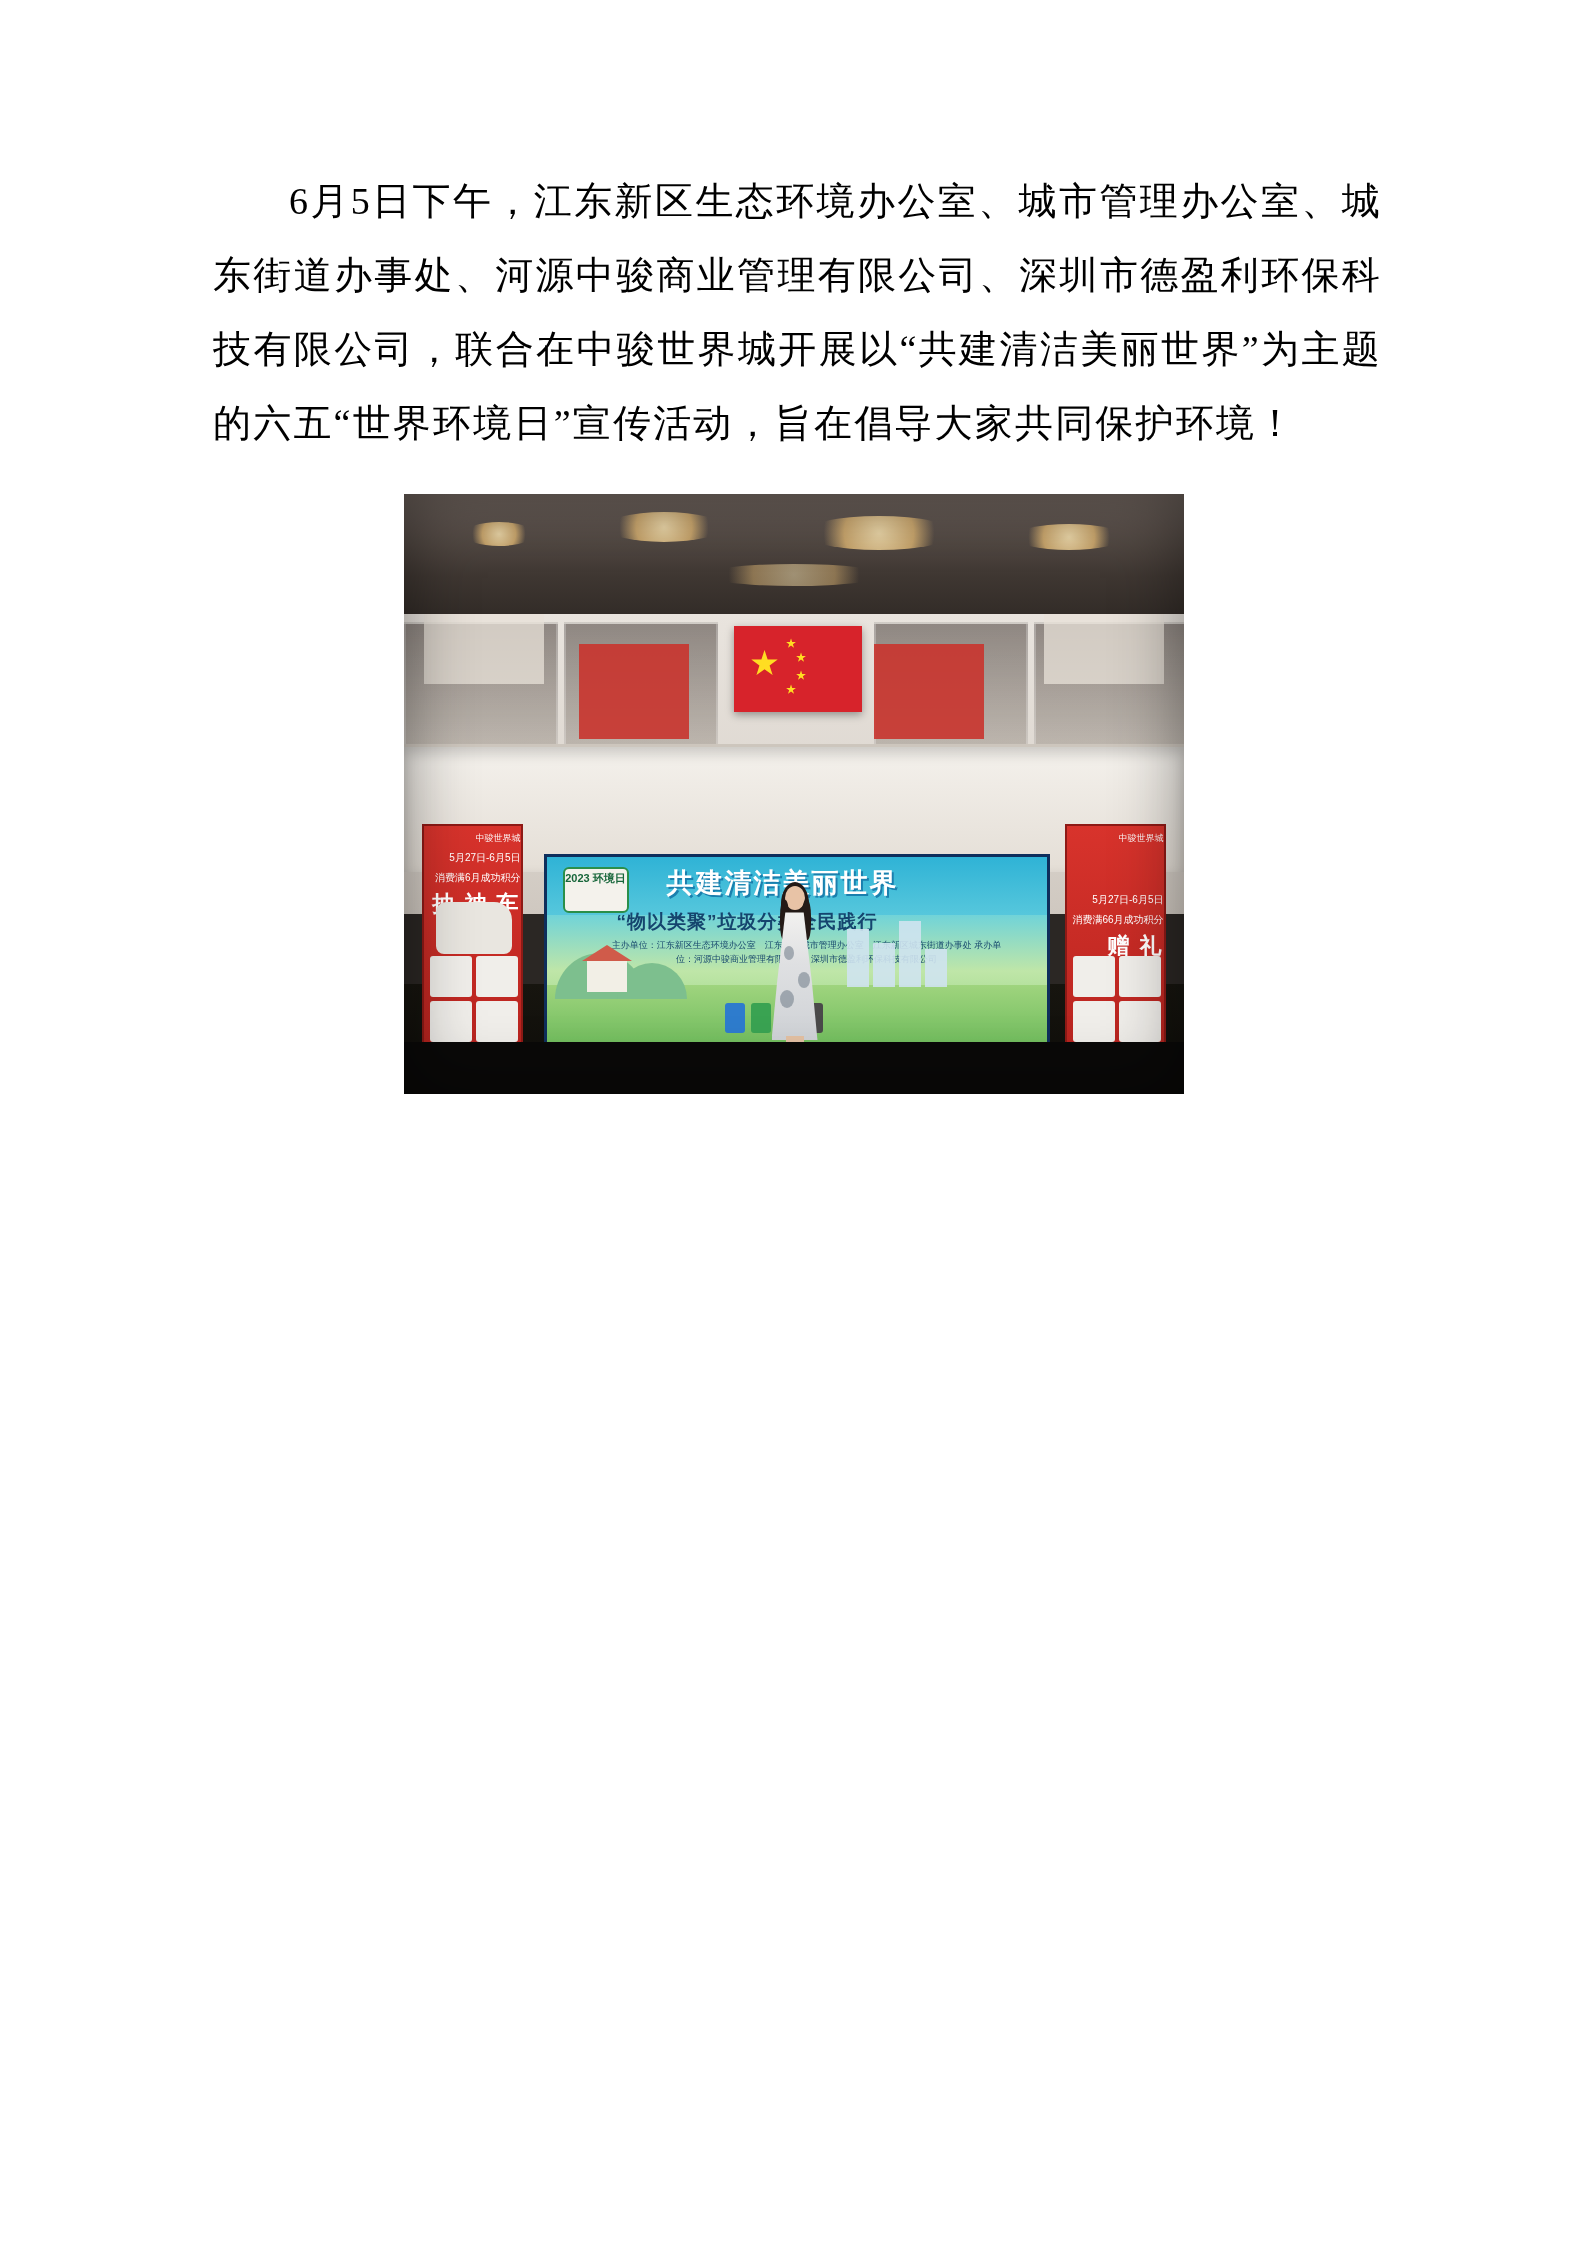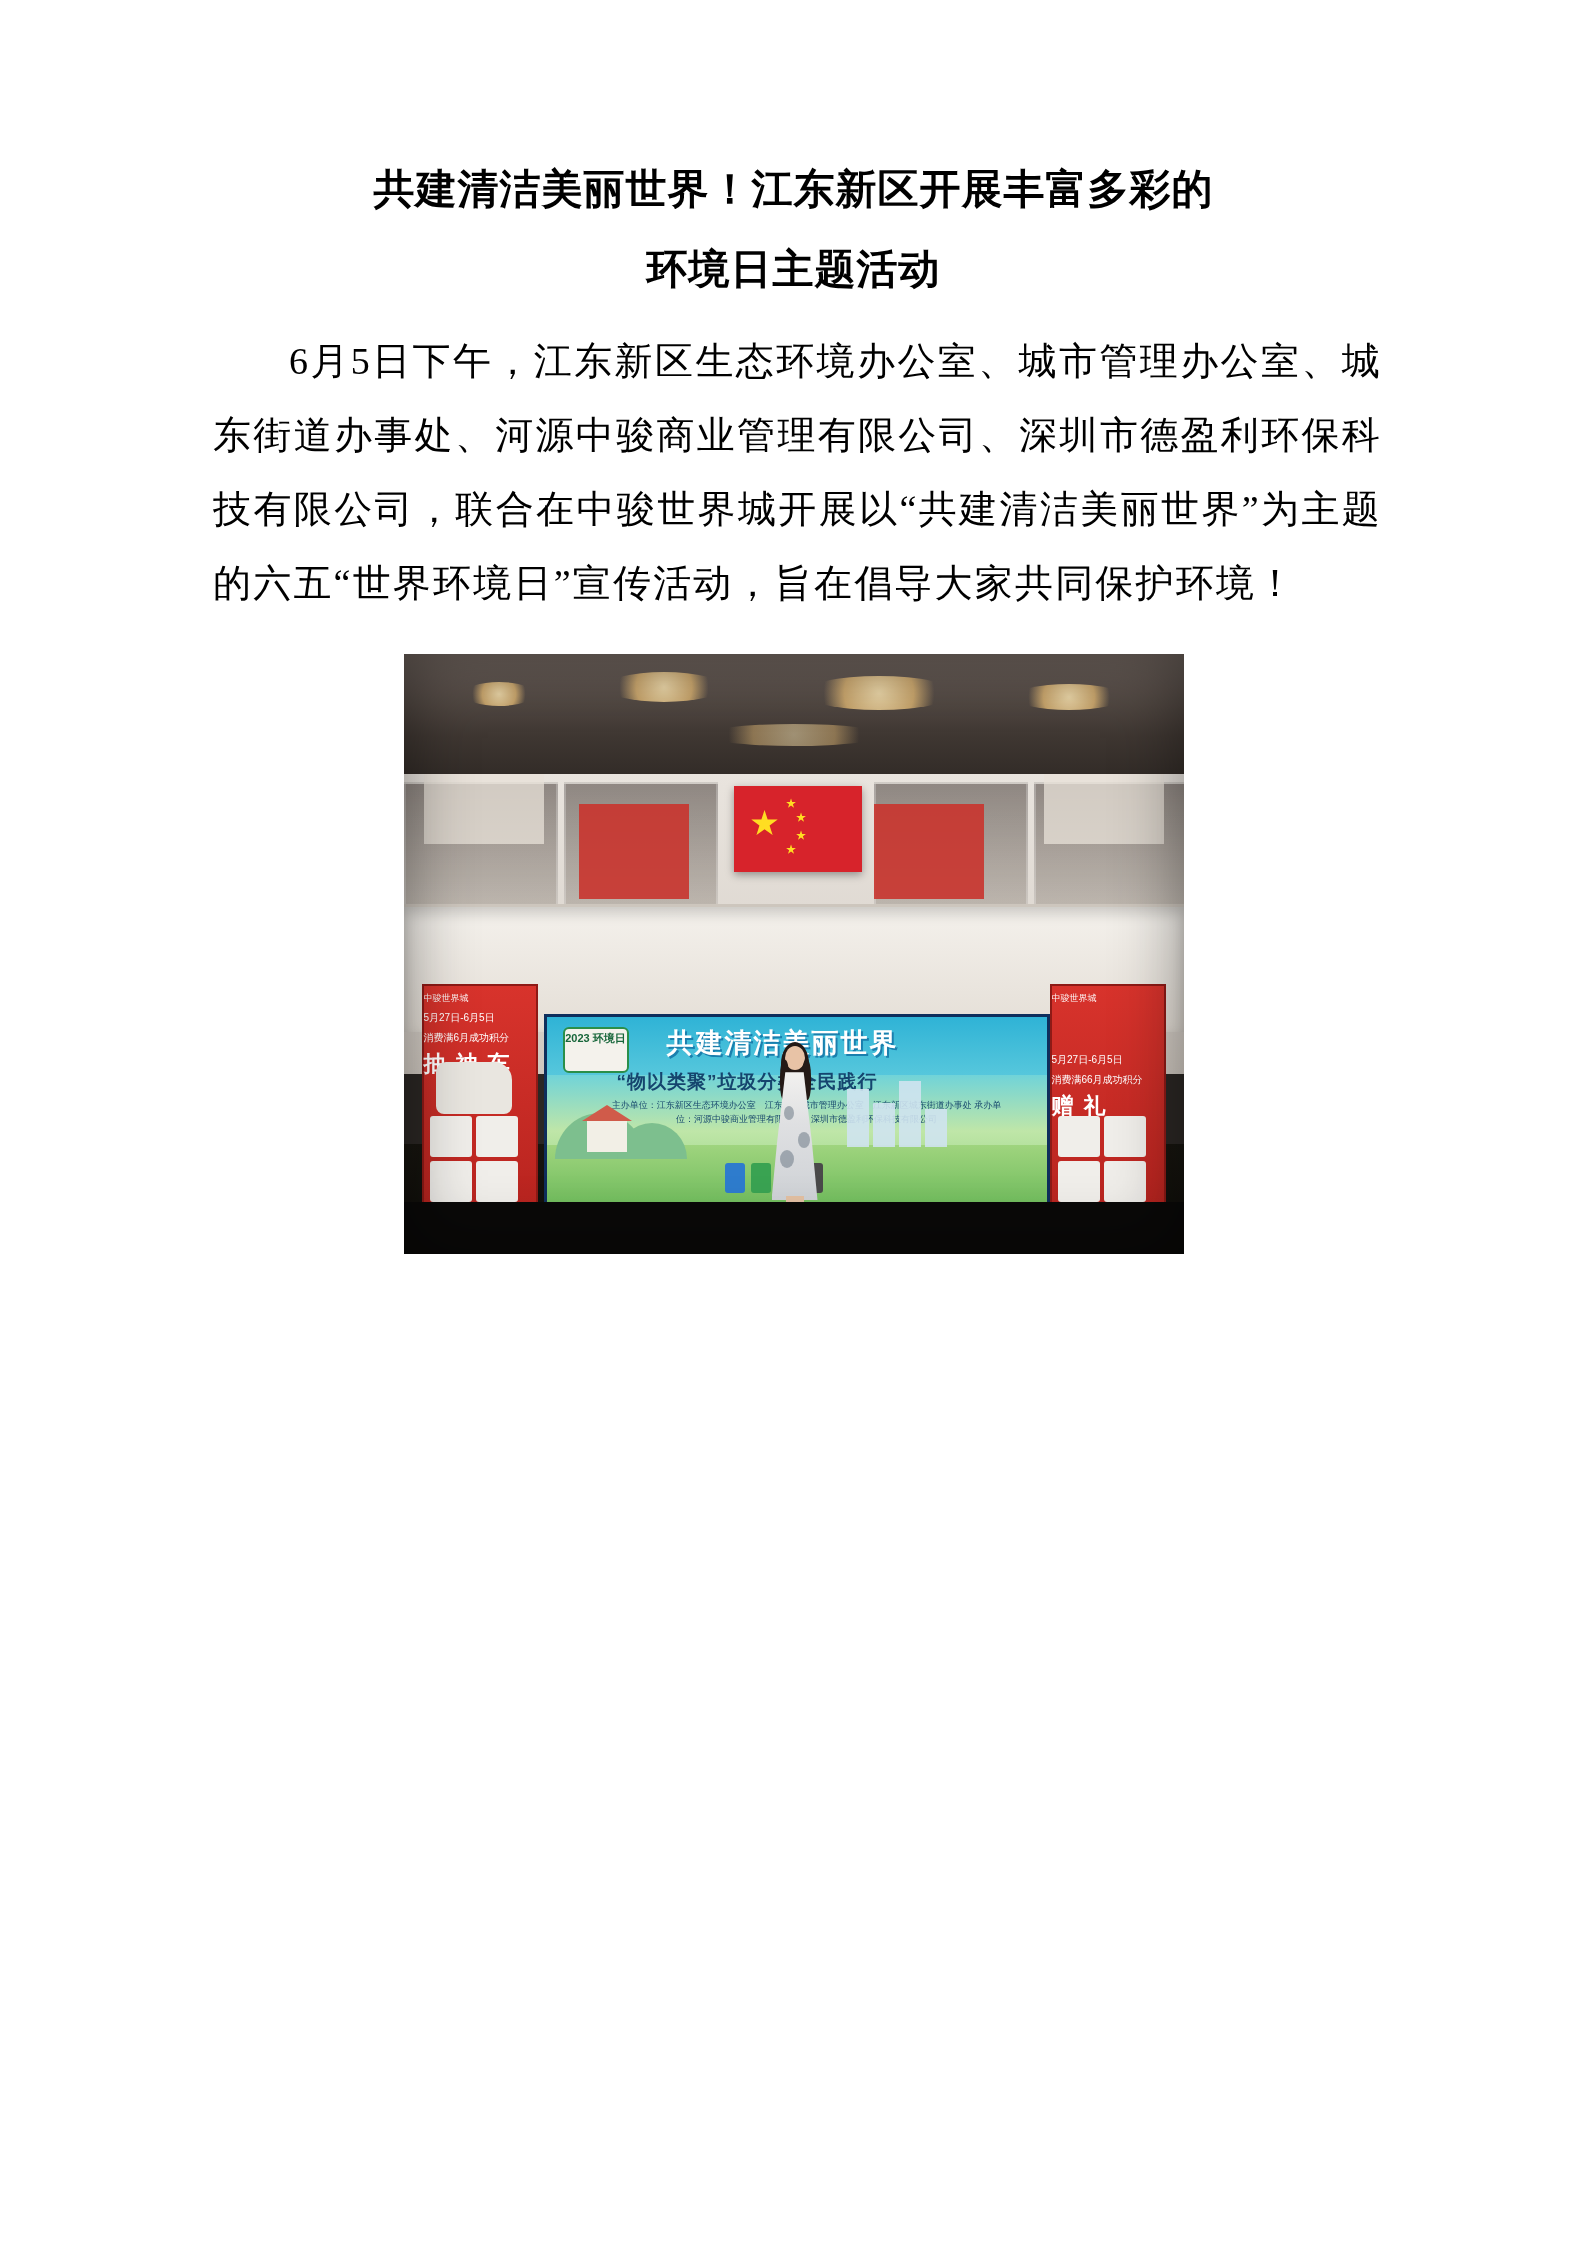--- a/index.html
+++ b/index.html
@@ -158,25 +158,25 @@
   }
   .ph-house:before {
     content:""; position: absolute; left: -5px; top: -15px;
     border-left: 25px solid transparent; border-right: 25px solid transparent;
     border-bottom: 16px solid #d05b4a;
   }
   .ph-tower {
     position: absolute; bottom: 60px; width: 22px; background: #cfe3ef; opacity:.9;
   }
   .ph-side-banner {
-    position: absolute; top: 330px; width: 116px; height: 228px;
+    position: absolute; top: 330px; width: 101px; height: 228px;
     background: linear-gradient(180deg,#d8332c 0%, #b8241f 100%);
     border: 2px solid #8e1a16;
     color: #fff; font-family: "Liberation Sans", "DejaVu Sans", sans-serif;
-    text-align: left; box-sizing: border-box; padding-top: 6px;
+    text-align: right; box-sizing: border-box; padding-top: 6px;
   }
   .ph-side-banner .sb-head { font-size: 9px; opacity:.95; }
   .ph-side-banner .sb-big { font-size: 22px; font-weight: bold; margin-top: 58px; letter-spacing: 2px;}
   .ph-side-banner .sb-mid { font-size: 10px; margin-top: 6px; }
   .ph-side-banner .sb-prods {
     position: absolute; left: 6px; bottom: 8px; width: 88px; height: 86px;
     display: grid; grid-template-columns: repeat(2, 1fr); grid-gap: 4px;
   }
   .ph-side-banner .sb-prods div { background: #f0eeea; border-radius: 3px; }
   .ph-scooter {
@@ -225,24 +225,20 @@
     position: absolute; inset: 0;
     box-shadow: inset 0 0 70px rgba(0,0,0,.45);
     pointer-events: none;
   }
 </style>
 </head>
 <body>
 
 <div class="page">
 
-  <h1 class="doc-title">
-    <span>共建清洁美丽世界！江东新区开展丰富多彩的</span>
-    <span class="line2">环境日主题活动</span>
-  </h1>
 
   <p class="body-par">6月5日下午，江东新区生态环境办公室、城市管理办公室、城东街道办事处、河源中骏商业管理有限公司、深圳市德盈利环保科技有限公司，联合在中骏世界城开展以“共建清洁美丽世界”为主题的六五“世界环境日”宣传活动，旨在倡导大家共同保护环境！</p>
 
   <div class="figure-wrap">
     <div class="photo">
 
       <div class="ph-ceiling"></div>
       <div class="ph-ceil-light" style="left:60px;top:28px;width:70px;height:24px;"></div>
       <div class="ph-ceil-light" style="left:200px;top:18px;width:120px;height:30px;"></div>
       <div class="ph-ceil-light" style="left:400px;top:22px;width:150px;height:34px;"></div>

